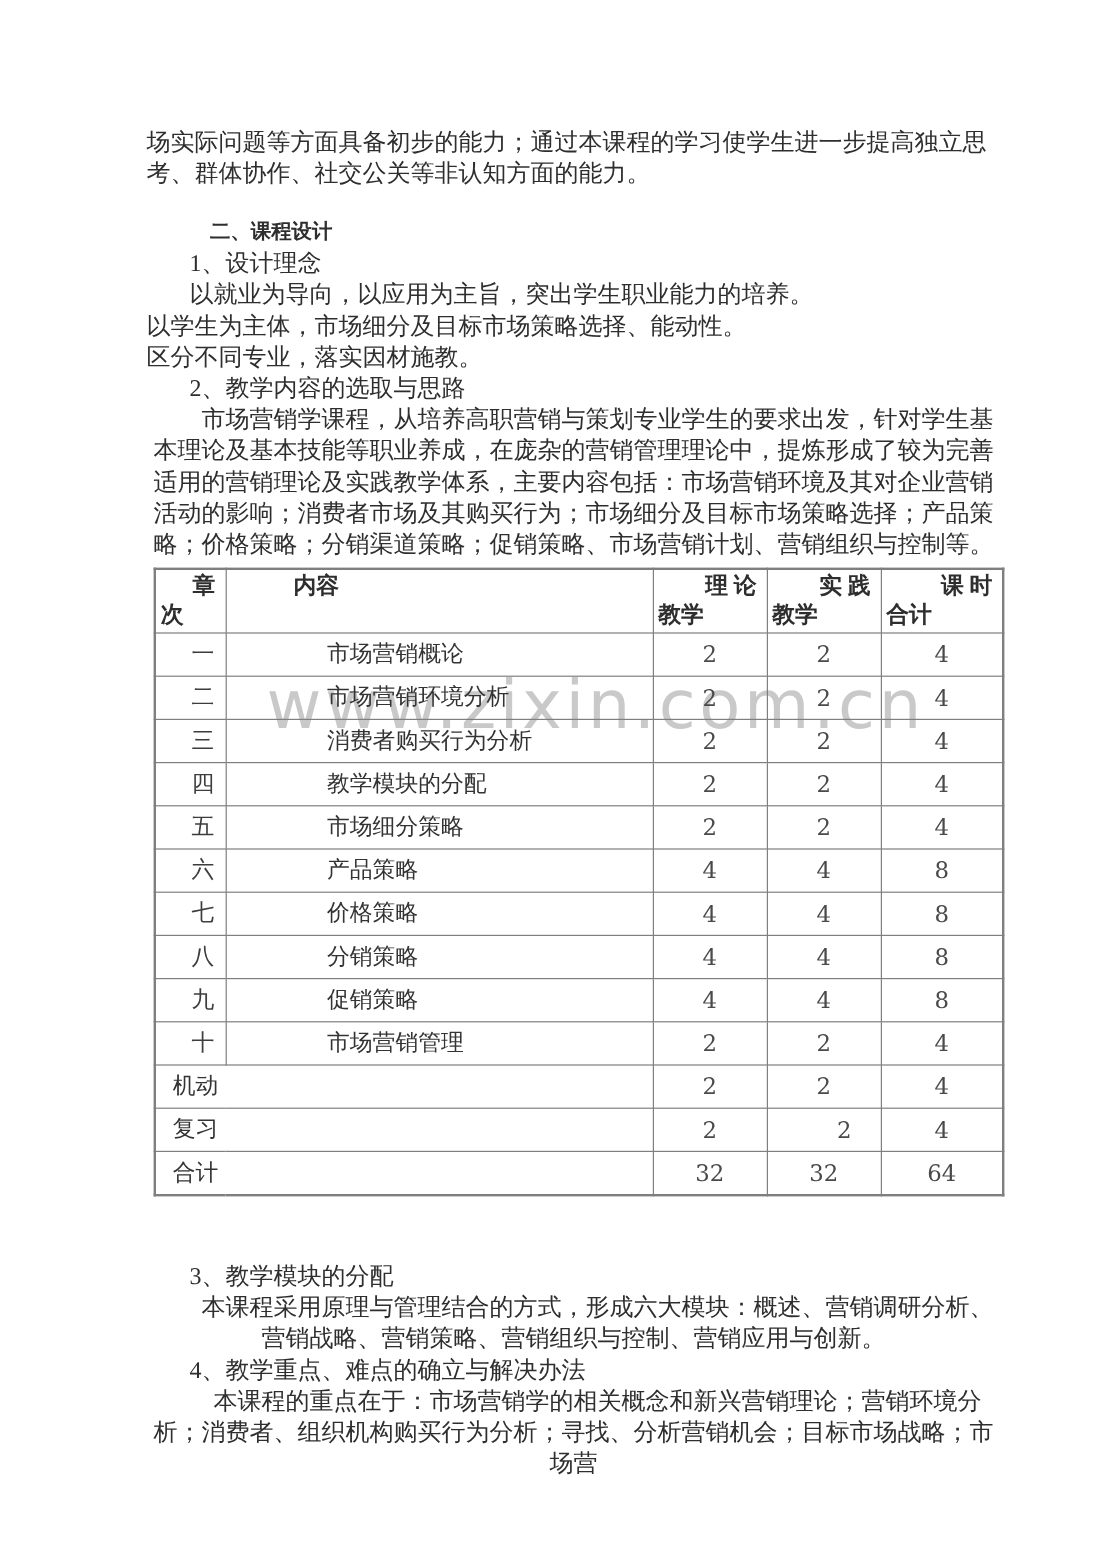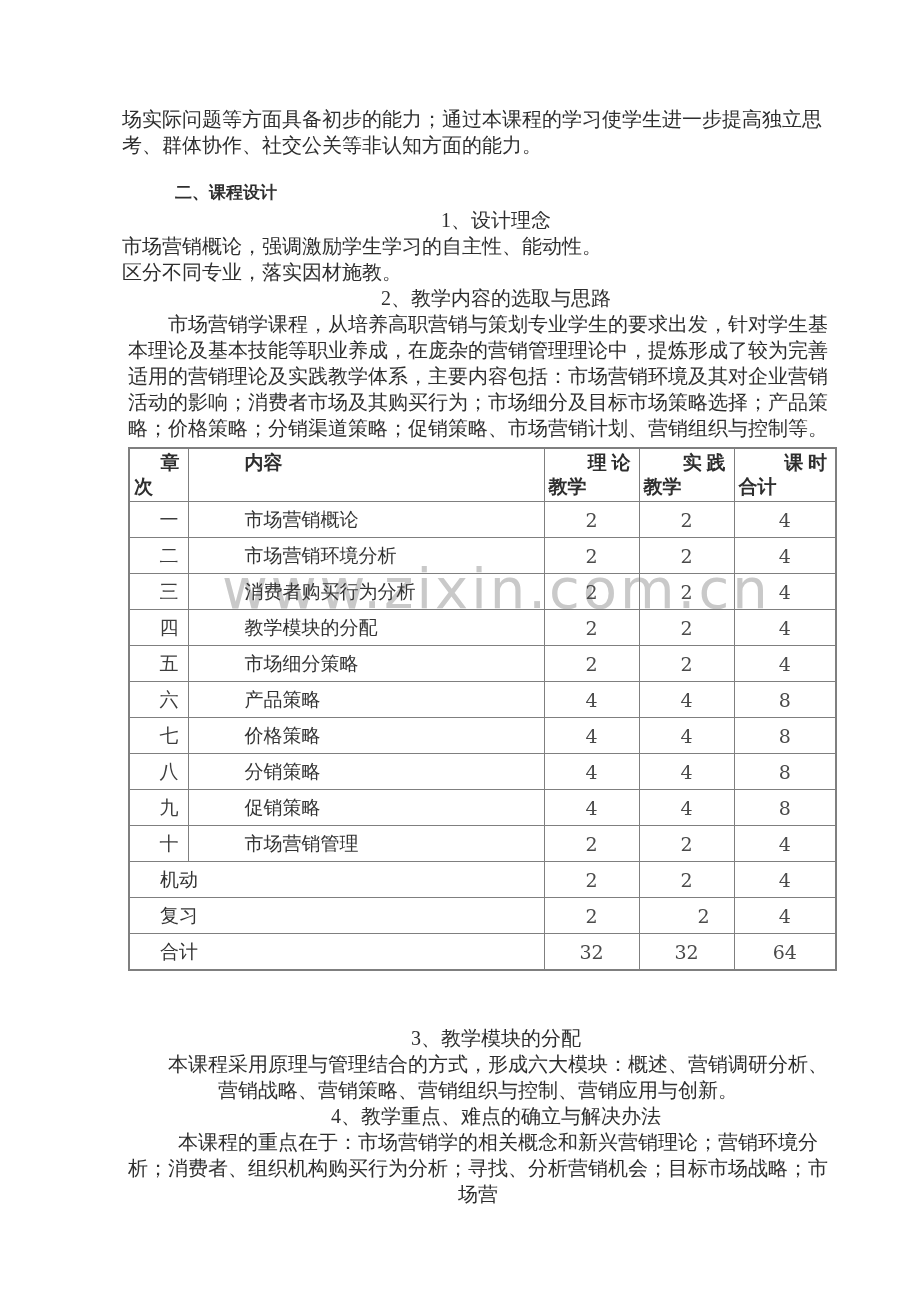--- a/index.html
+++ b/index.html
@@ -14,57 +14,58 @@
     font-family:"DejaVu Sans",sans-serif; font-size:56px; font-weight:500;
     color:#c9c9c9; letter-spacing:3px; white-space:nowrap; user-select:none;
   }
   .doc {
     position:relative; z-index:1;
     padding:106px 86px 0 122px;
     font-size:20px; line-height:26px; color:#2e2e2e;
   }
   .doc p { margin:0; }
   .heading { font-weight:bold; font-size:17px; text-indent:53px; margin-top:21px !important; line-height:28px; }
-  .ind1 { text-indent:36px;text-align:center; }
+  .ind1 { text-indent:36px; }
   .indent2 { text-indent:40px;text-align:center; }
   .tcap { text-indent:36px; margin-top:2px !important; }
   .after-table { margin-top:54px !important; }
 
   table.hours {
     border-collapse:collapse; table-layout:fixed;
     width:707px; margin:6px 0 0 6px;
     border:2px solid #7f7f7f; background:transparent;
   }
   table.hours th, table.hours td { border:1px solid #7f7f7f; overflow:hidden; }
   thead th { height:50px; font-weight:bold; font-size:19px; vertical-align:top; padding:2px 0 0 0; line-height:24px; color:#2e2e2e; }
   thead th .l1 { text-align:right; padding-right:8px; }
   thead th .l2 { text-align:left; padding-left:4px; }
   thead th.c2 { text-align:left; padding-left:56px; vertical-align:top; }
   tbody td { height:33px; font-size:19px; line-height:22px; vertical-align:middle; color:#333333; }
   td.chap { text-align:right; padding-right:9px; color:#3d3d3d; }
-  td.cont-cell { padding-left:56px; }
-  td.merged { padding-left:30px; }
+  td.cont-cell { padding-left:84px; }
+  td.merged { padding-left:14px; }
   td.num { text-align:center; color:#4a4a4a; font-family:"DejaVu Serif",serif; }
   td.num.num-right { text-align:right; padding-right:24px; }
 </style>
 </head>
 <body>
 
 <div class="page">
 
   <div class="watermark">www.zixin.com.cn</div>
 
   <div class="doc">
 
     <p>场实际问题等方面具备初步的能力；通过本课程的学习使学生进一步提高独立思考、群体协作、社交公关等非认知方面的能力。</p>
 
     <p class="heading">二、课程设计</p>
 
     <p class="ind1">1、设计理念</p>
-    <p>市场营销概论，强调激励学生学习的自主性、能动性。</p>
+    <p class="ind1">以就业为导向，以应用为主旨，突出学生职业能力的培养。</p>
+    <p>以学生为主体，市场细分及目标市场策略选择、能动性。</p>
     <p>区分不同专业，落实因材施教。</p>
 
     <p class="ind1">2、教学内容的选取与思路</p>
     <p class="indent2">市场营销学课程，从培养高职营销与策划专业学生的要求出发，针对学生基本理论及基本技能等职业养成，在庞杂的营销管理理论中，提炼形成了较为完善适用的营销理论及实践教学体系，主要内容包括：市场营销环境及其对企业营销活动的影响；消费者市场及其购买行为；市场细分及目标市场策略选择；产品策略；价格策略；分销渠道策略；促销策略、市场营销计划、营销组织与控制等。</p>
 
 
     <table class="hours">
       <colgroup>
         <col style="width:59px">
           <col style="width:356px">

